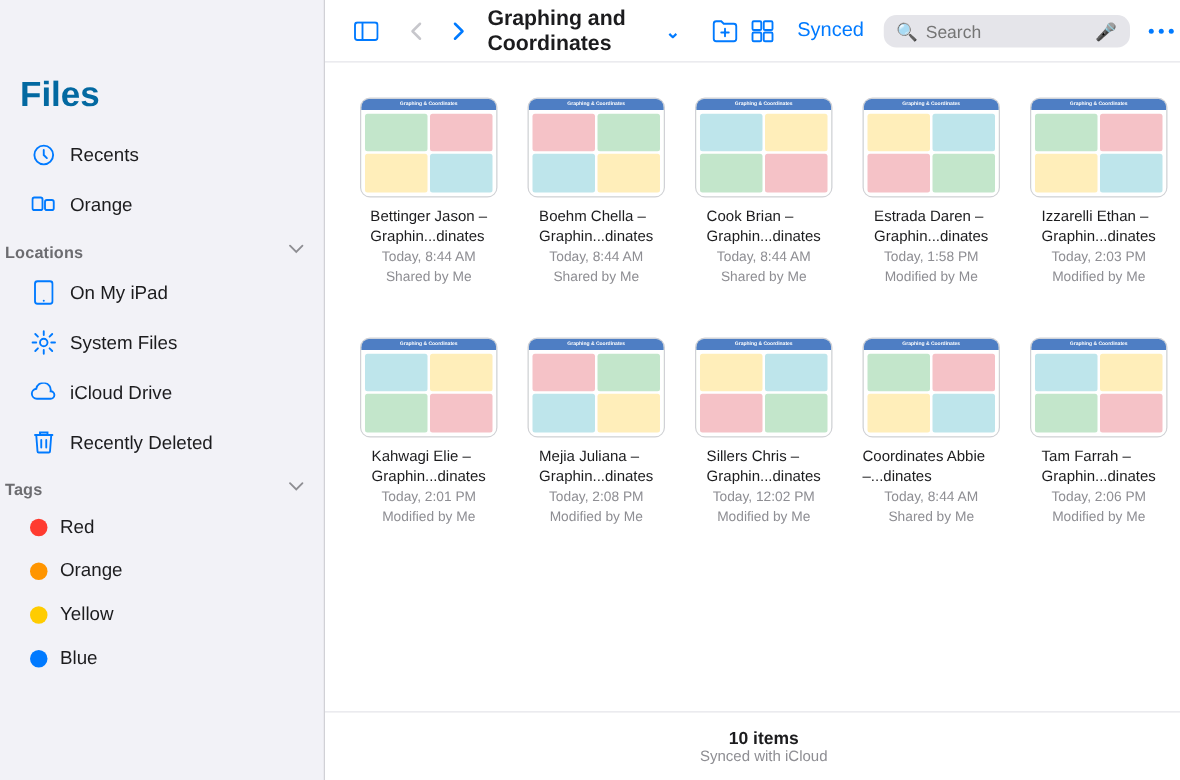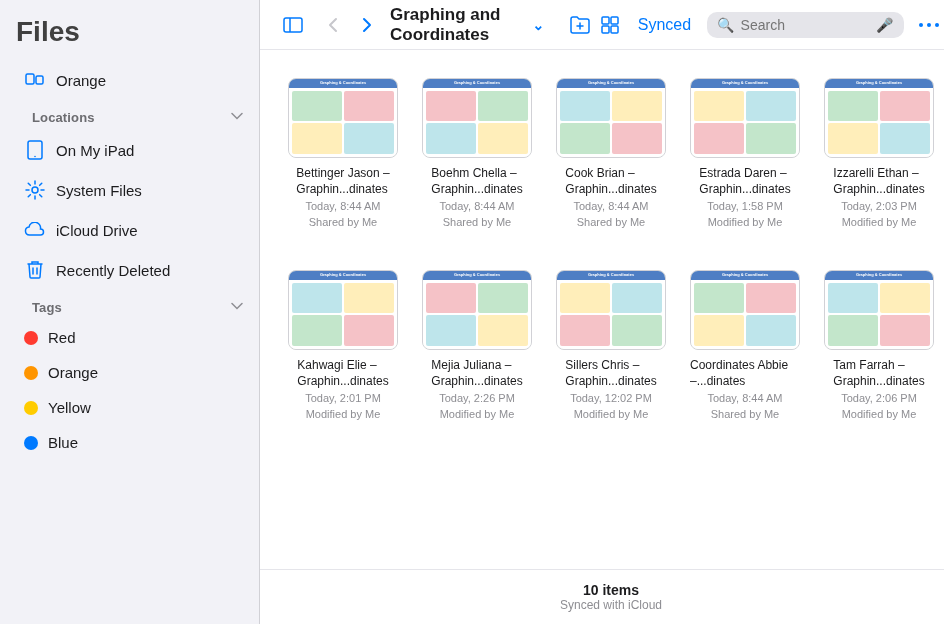--- a/index.html
+++ b/index.html
@@ -21,29 +21,30 @@
       border-right: 1px solid #d1d1d6;
       display: flex;
       flex-direction: column;
       overflow-y: auto;
       padding: 16px 0;
     }
 
     .sidebar-title {
       font-size: 28px;
       font-weight: 700;
-      color: #404040;
+      color: #0369a1;
       padding: 0 16px 12px 16px;
+      margin-top: 44px;
     }
 
     .sidebar-section-header {
       display: flex;
       align-items: center;
       justify-content: space-between;
-      padding: 8px 16px 4px 32px;
+      padding: 8px 16px 4px 4px;
       cursor: pointer;
     }
 
     .sidebar-section-header span {
       font-size: 13px;
       font-weight: 600;
       color: #6c6c70;
       text-transform: none;
       letter-spacing: 0.01em;
     }
@@ -283,20 +284,29 @@
       cursor: pointer;
       flex-shrink: 0;
     }
   </style>
 </head>
 <body>
 
 <aside class="sidebar">
   <div class="sidebar-title">Files</div>
 
+  <div class="sidebar-item">
+    <div class="sidebar-item-icon">
+      <svg width="18" height="18" viewBox="0 0 18 18" fill="none">
+        <circle cx="9" cy="9" r="7.5" stroke="#007aff" stroke-width="1.5"></circle>
+        <path d="M9 5v4l2.5 2.5" stroke="#007aff" stroke-width="1.5" stroke-linecap="round"></path>
+      </svg>
+    </div>
+    <span class="sidebar-item-label">Recents</span>
+  </div>
 
   <div class="sidebar-item">
     <div class="sidebar-item-icon">
       <svg width="20" height="16" viewBox="0 0 20 16" fill="none">
         <rect x="1" y="2" width="8" height="10" rx="1.5" stroke="#007aff" stroke-width="1.5"></rect>
         <rect x="11" y="4" width="7" height="8" rx="1.5" stroke="#007aff" stroke-width="1.5"></rect>
       </svg>
     </div>
     <span class="sidebar-item-label">Orange</span>
   </div>
@@ -546,21 +556,21 @@
           <span style="font-size:4px;color:white;font-weight:600;line-height:1.2;">Graphing &amp; Coordinates</span>
         </div>
         <div style="flex:1;display:grid;grid-template-columns:1fr 1fr;grid-template-rows:1fr 1fr;gap:2px;padding:3px;background:white;">
           <div style="background:#f5c2c7;border-radius:2px;"></div>
           <div style="background:#c3e6cb;border-radius:2px;"></div>
           <div style="background:#bee5eb;border-radius:2px;"></div>
           <div style="background:#ffeeba;border-radius:2px;"></div>
         </div>
       </div>
       <div class="file-name">Mejia Juliana –<br>Graphin...dinates</div>
-      <div class="file-meta">Today, 2:26 PM</div>
+      <div class="file-meta">Today, 2:08 PM</div>
       <div class="file-meta">Modified by Me</div>
     </div>
         <div class="file-item">
       <div class="file-thumbnail">
         <div style="background:#4e7ec4;padding:2px 4px;display:flex;align-items:center;justify-content:center;">
           <span style="font-size:4px;color:white;font-weight:600;line-height:1.2;">Graphing &amp; Coordinates</span>
         </div>
         <div style="flex:1;display:grid;grid-template-columns:1fr 1fr;grid-template-rows:1fr 1fr;gap:2px;padding:3px;background:white;">
           <div style="background:#ffeeba;border-radius:2px;"></div>
           <div style="background:#bee5eb;border-radius:2px;"></div>

